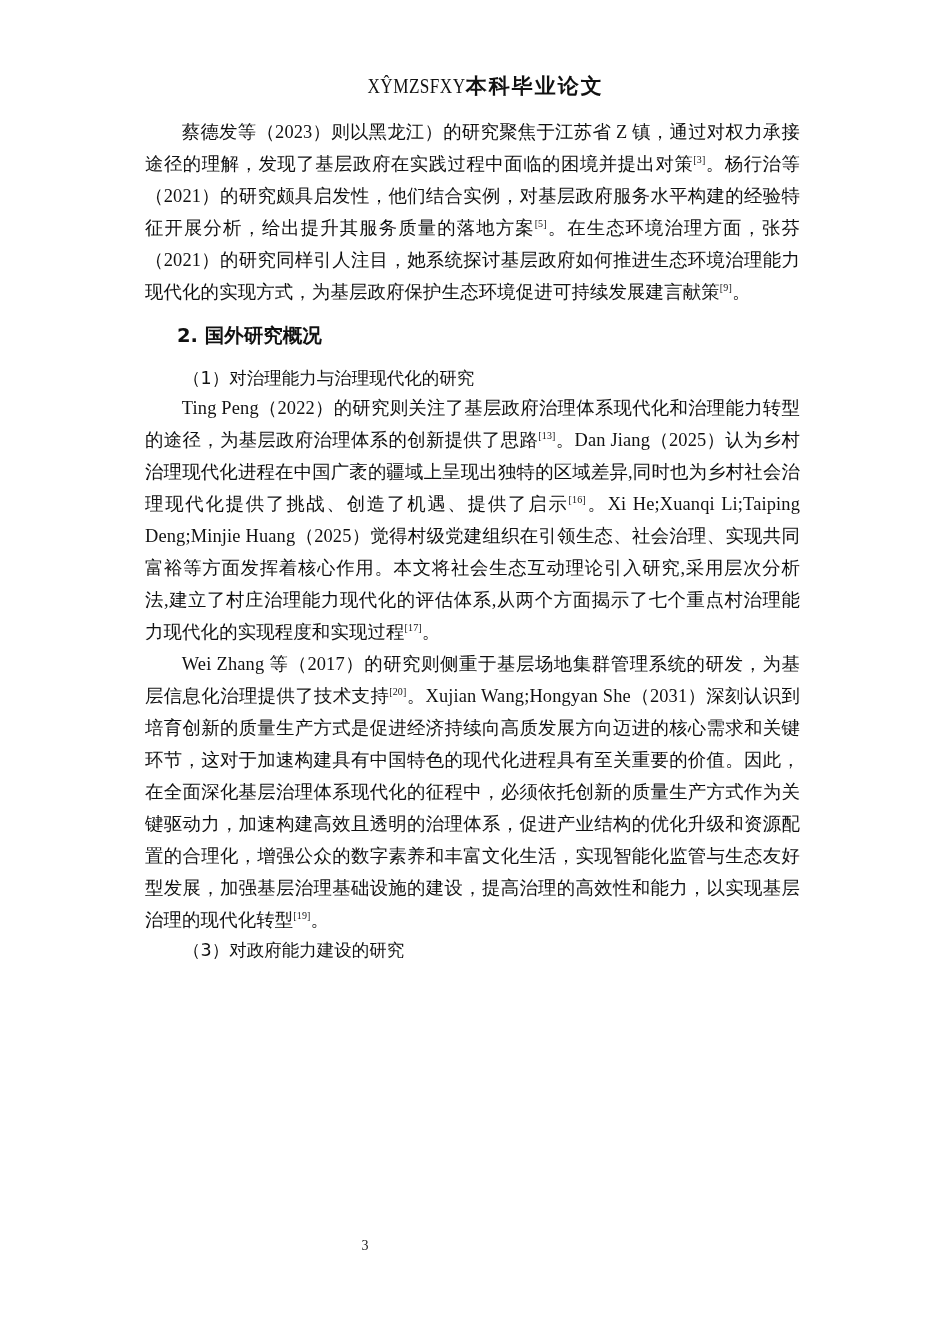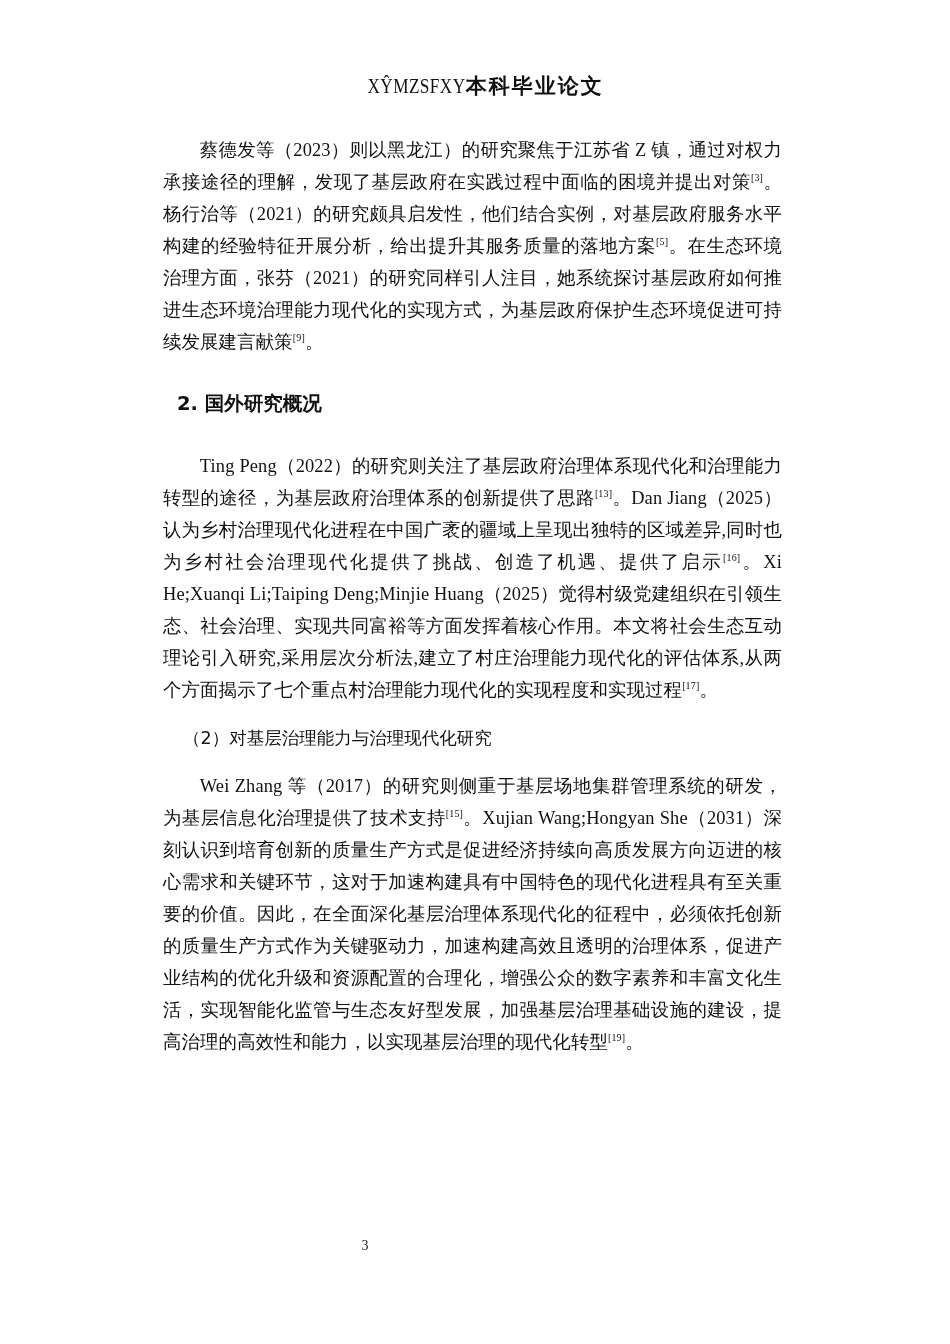--- a/index.html
+++ b/index.html
@@ -37,21 +37,21 @@
       font-weight: bold;
       letter-spacing: 2px;
     }
     .content {
       position: absolute;
       top: 116px;
       left: 145px;
       width: 655px;
     }
     .para {
-      margin: 18px;
+      margin: 0;
       font-size: 18.4px;
       line-height: 32px;
       text-indent: 2em;
       text-align: justify;
       letter-spacing: 0.15px;
     }
     sup {
       font-size: 10px;
       vertical-align: 0;
       position: relative;
@@ -94,23 +94,24 @@
   <span class="latin">XŶMZSFXY</span><span class="cjk">本科毕业论文</span>
 </div>
 
 <div class="content">
 
   <p class="para"><span>蔡德发等（2023）则以黑龙江）的研究聚焦于江苏省 Z 镇，通过对权力承接途径的理解，发现了基层政府在实践过程中面临的困境并提出对策</span><sup>[3]</sup><span>。杨行治等（2021）的研究颇具启发性，他们结合实例，对基层政府服务水平构建的经验特征开展分析，给出提升其服务质量的落地方案</span><sup>[5]</sup><span>。在生态环境治理方面，张芬（2021）的研究同样引人注目，她系统探讨基层政府如何推进生态环境治理能力现代化的实现方式，为基层政府保护生态环境促进可持续发展建言献策</span><sup>[9]</sup><span>。</span></p>
 
   <h2 class="section-heading">2. 国外研究概况</h2>
 
 
+  <h3 class="sub-heading">（1）对治理能力与治理现代化的研究</h3>
 
   <p class="para"><span>Ting Peng（2022）的研究则关注了基层政府治理体系现代化和治理能力转型的途径，为基层政府治理体系的创新提供了思路</span><sup>[13]</sup><span>。Dan Jiang（2025）认为乡村治理现代化进程在中国广袤的疆域上呈现出独特的区域差异,同时也为乡村社会治理现代化提供了挑战、创造了机遇、提供了启示</span><sup>[16]</sup><span>。Xi He;Xuanqi Li;Taiping Deng;Minjie Huang（2025）觉得村级党建组织在引领生态、社会治理、实现共同富裕等方面发挥着核心作用。本文将社会生态互动理论引入研究,采用层次分析法,建立了村庄治理能力现代化的评估体系,从两个方面揭示了七个重点村治理能力现代化的实现程度和实现过程</span><sup>[17]</sup><span>。</span></p>
 
-  <h3 class="sub-heading">（2）对基层治理能力与治理现代化研究</h3>
 
-  <p class="para"><span>Wei Zhang 等（2017）的研究则侧重于基层场地集群管理系统的研发，为基层信息化治理提供了技术支持</span><sup>[15]</sup><span>。Xujian Wang;Hongyan She（2031）深刻认识到培育创新的质量生产方式是促进经济持续向高质发展方向迈进的核心需求和关键环节，这对于加速构建具有中国特色的现代化进程具有至关重要的价值。因此，在全面深化基层治理体系现代化的征程中，必须依托创新的质量生产方式作为关键驱动力，加速构建高效且透明的治理体系，促进产业结构的优化升级和资源配置的合理化，增强公众的数字素养和丰富文化生活，实现智能化监管与生态友好型发展，加强基层治理基础设施的建设，提高治理的高效性和能力，以实现基层治理的现代化转型</span><sup>[19]</sup><span>。</span></p>
+  <p class="para"><span>Wei Zhang 等（2017）的研究则侧重于基层场地集群管理系统的研发，为基层信息化治理提供了技术支持</span><sup>[20]</sup><span>。Xujian Wang;Hongyan She（2031）深刻认识到培育创新的质量生产方式是促进经济持续向高质发展方向迈进的核心需求和关键环节，这对于加速构建具有中国特色的现代化进程具有至关重要的价值。因此，在全面深化基层治理体系现代化的征程中，必须依托创新的质量生产方式作为关键驱动力，加速构建高效且透明的治理体系，促进产业结构的优化升级和资源配置的合理化，增强公众的数字素养和丰富文化生活，实现智能化监管与生态友好型发展，加强基层治理基础设施的建设，提高治理的高效性和能力，以实现基层治理的现代化转型</span><sup>[19]</sup><span>。</span></p>
 
+  <h3 class="sub-heading">（3）对政府能力建设的研究</h3>
 
 </div>
 
 <div class="page-number">3</div>
 
 </body></html>

